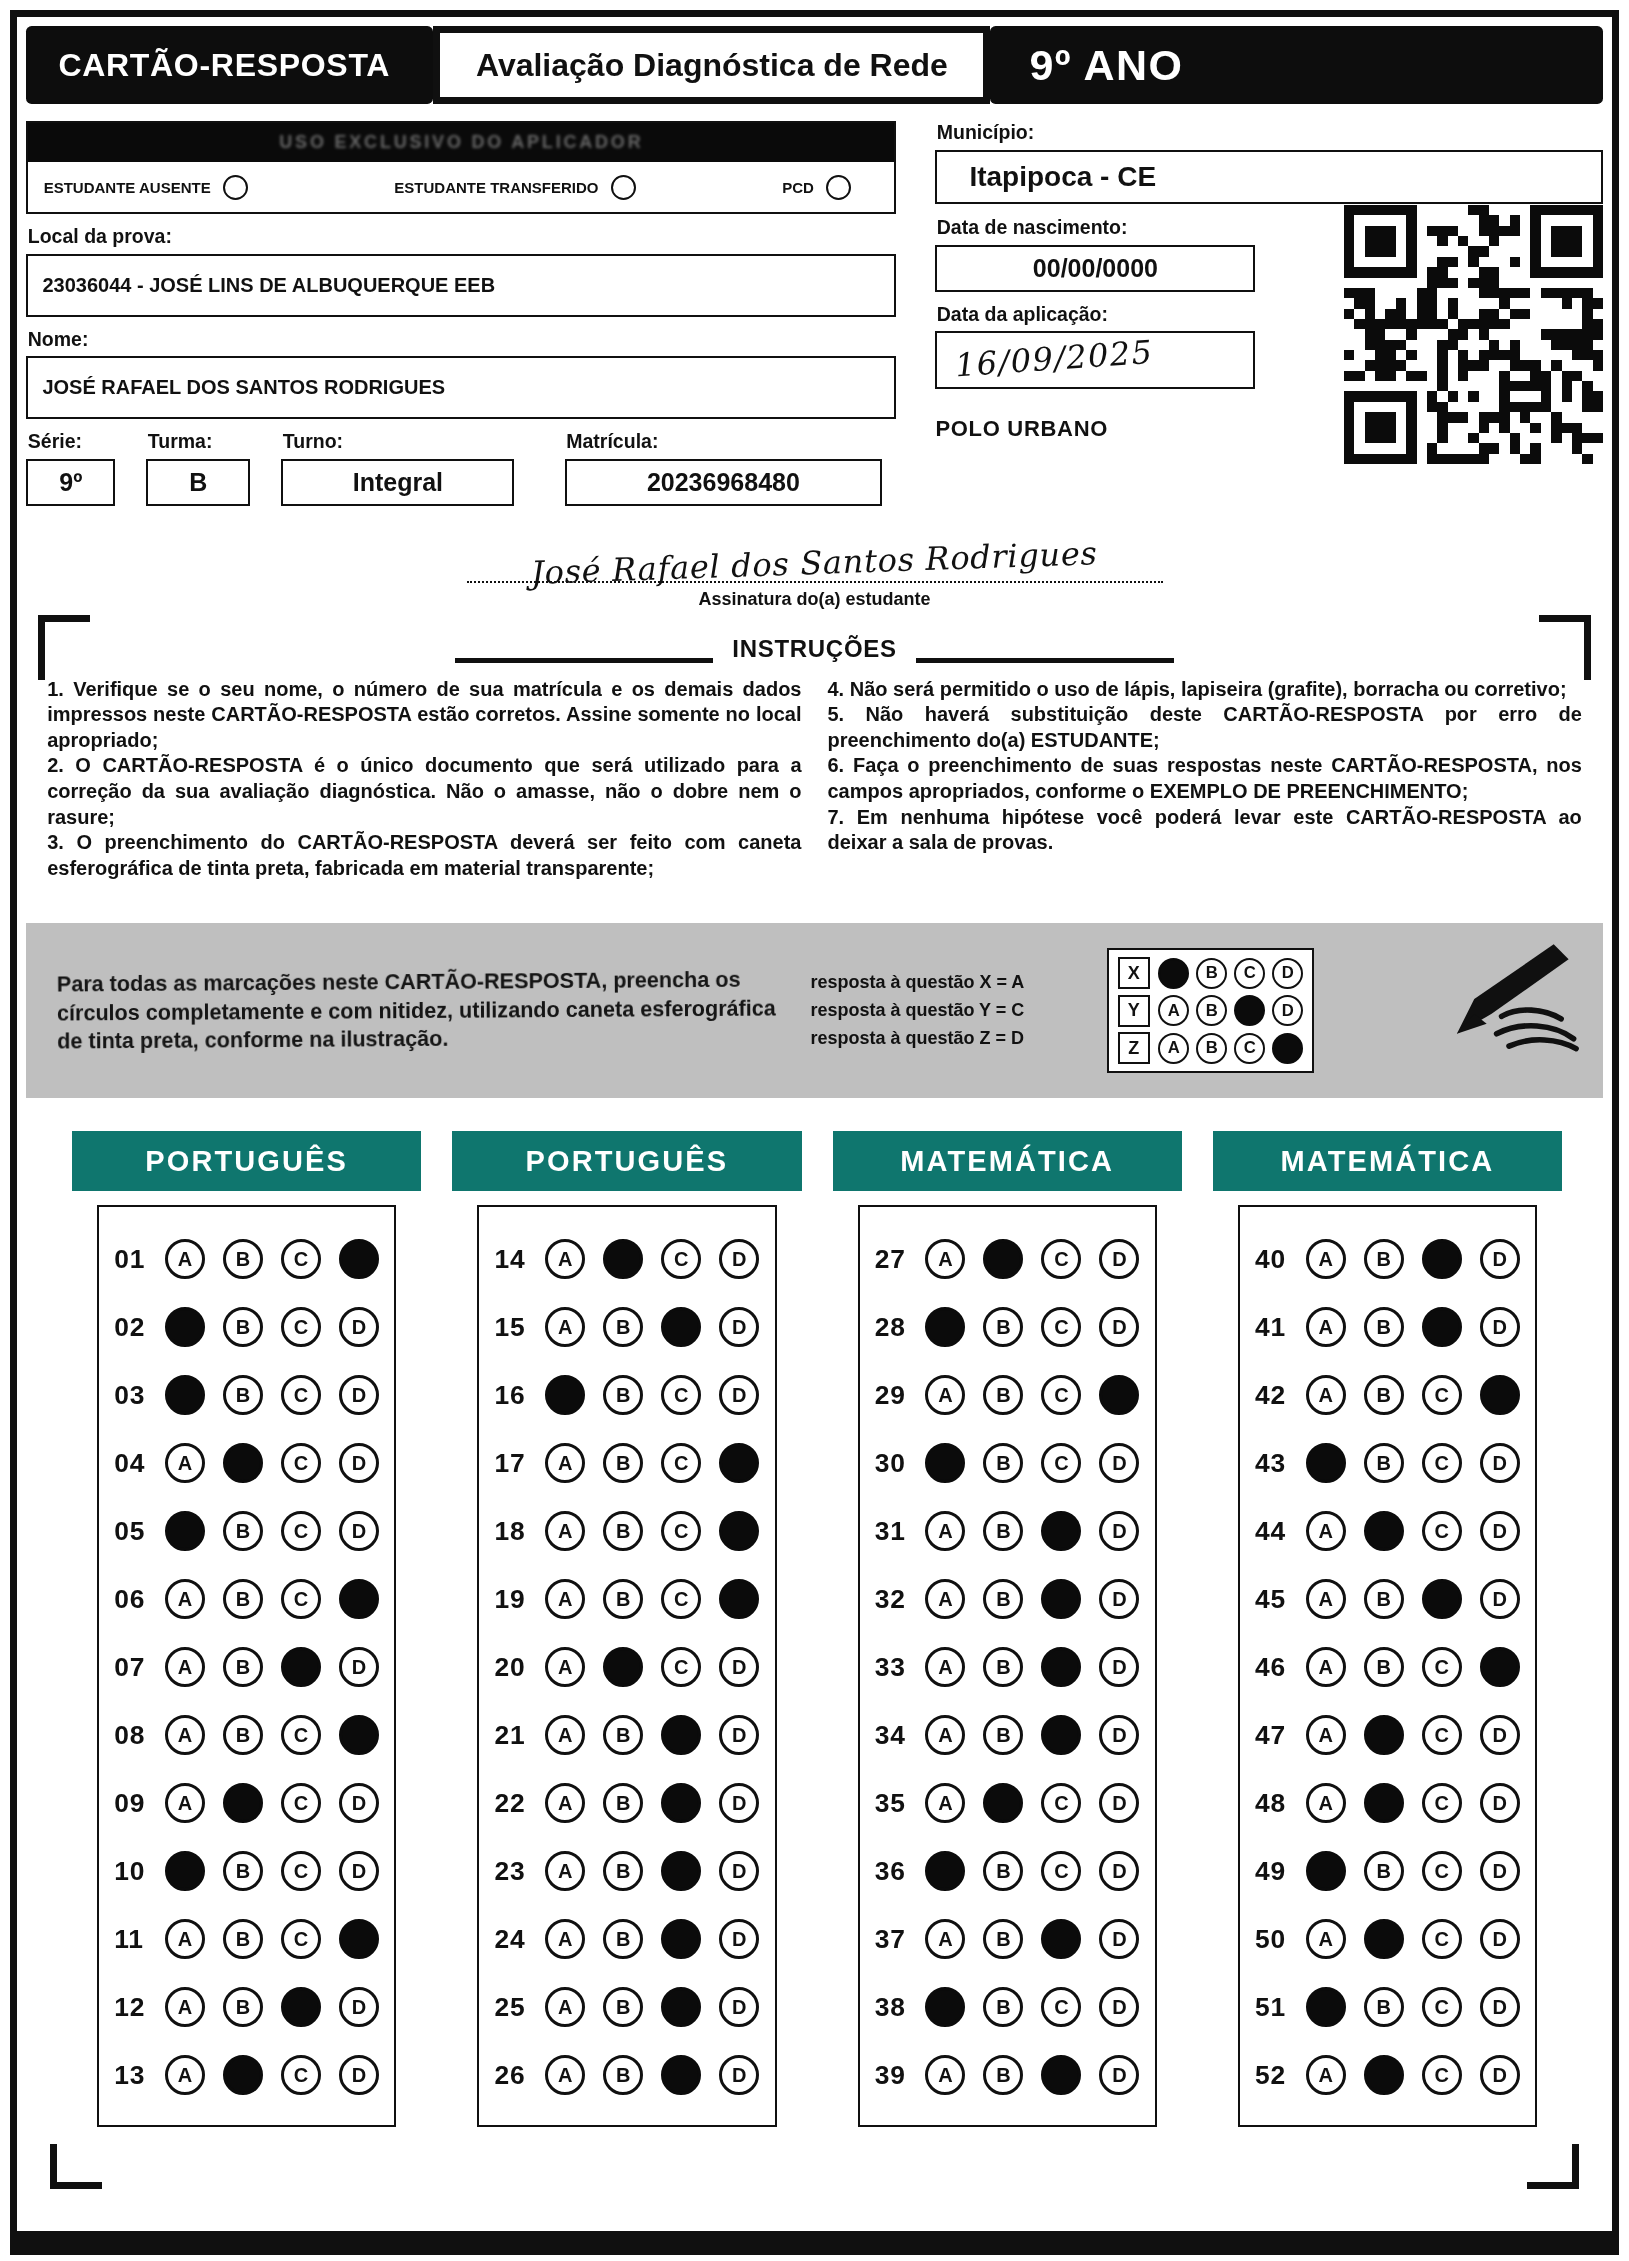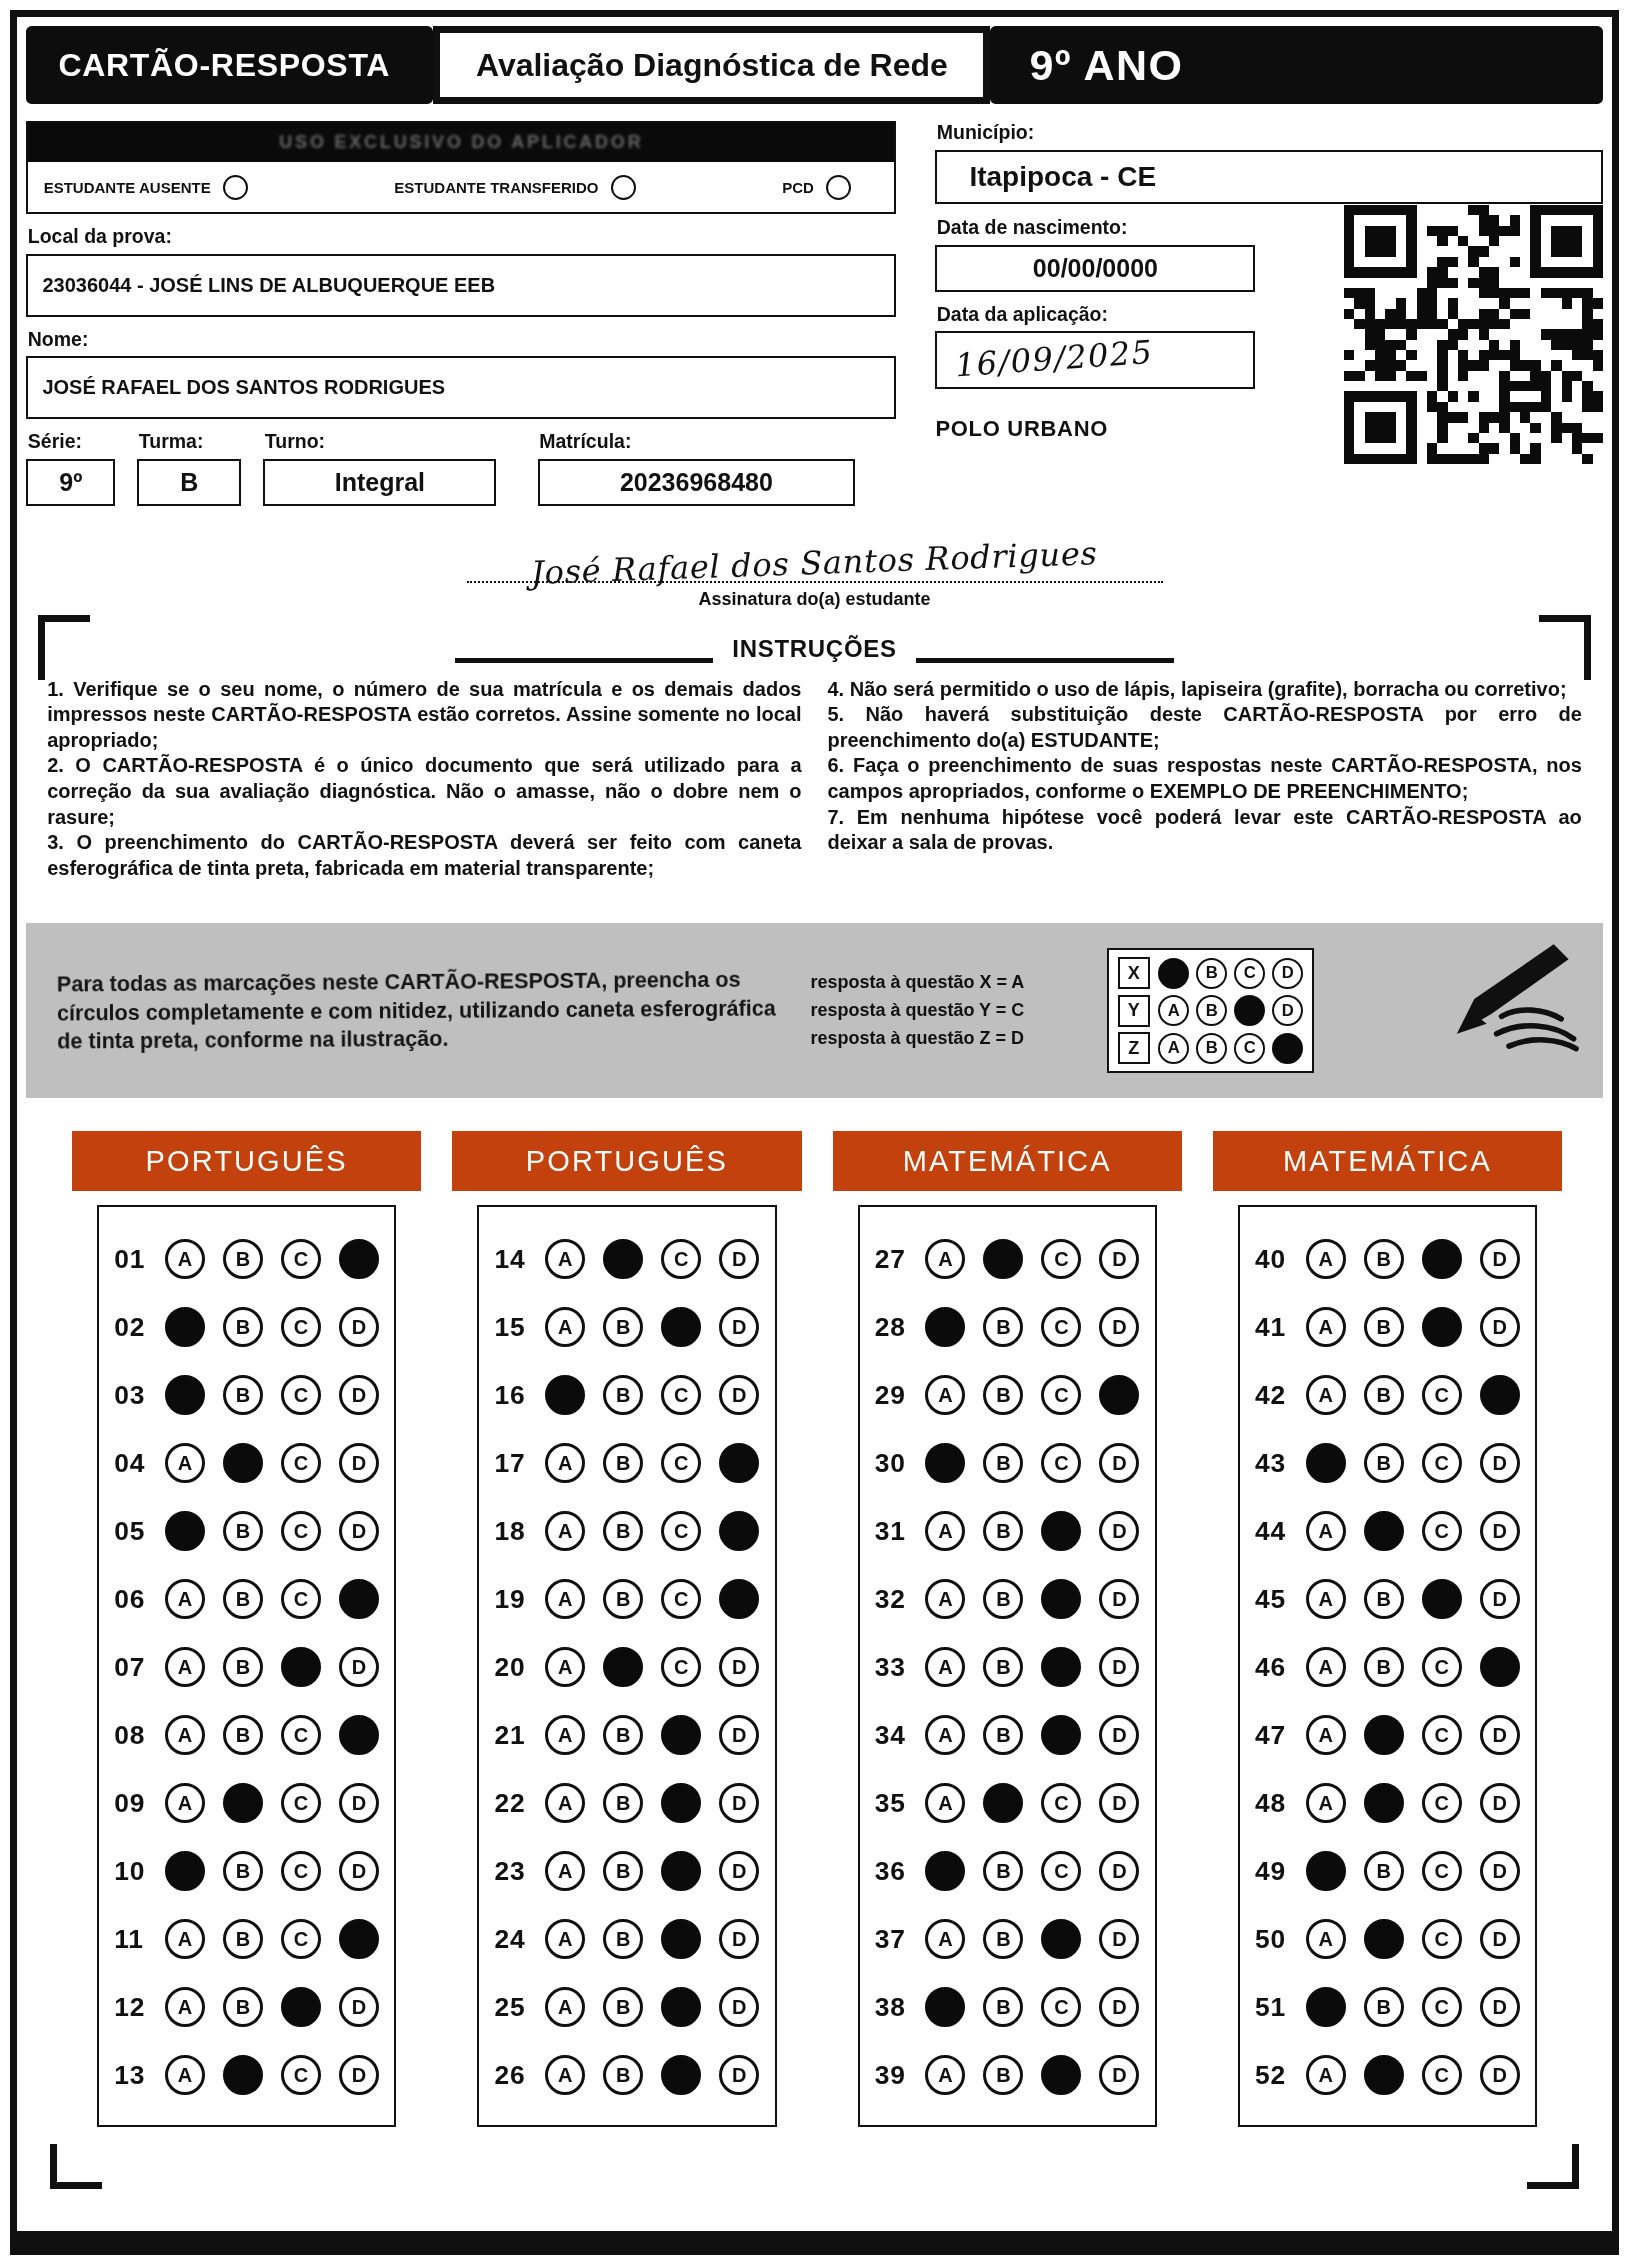--- a/index.html
+++ b/index.html
@@ -20,21 +20,21 @@
   .col-right{flex:1}
   .apl-box{border:2.8px solid #101010}
   .apl-bar{height:39px;background:#0a0a0a;display:flex;align-items:center;justify-content:center}
   .apl-bar span{color:#787878;font-weight:700;font-size:18px;letter-spacing:2.8px;filter:blur(1.7px);opacity:.85}
   .status-row{display:flex;justify-content:space-between;align-items:center;padding:12.5px 43px 12.5px 15.3px}
   .status-item{display:flex;align-items:center;gap:12.5px}
   .status-label{font-weight:700;font-size:15px}
   .status-circle{width:25px;height:25px;border:2.8px solid #101010;border-radius:50%;flex:none}
   .f-label{font-weight:700;font-size:19.5px;margin:11px 0 5.6px 1.4px}
   .f-box{border:2.8px solid #101010;height:63px;display:flex;align-items:center;padding-left:14px;font-weight:700;font-size:20px;background:#fff}
-  .small-row{display:flex;gap:22px;margin-top:1.4px}
+  .small-row{display:flex;gap:31px;margin-top:1.4px}
   .sm .f-label{margin-top:9.7px}
   .sm .f-box{justify-content:center;padding-left:0;font-size:25px;height:47px}
   .sm-serie{width:89px}.sm-turma{width:104px}.sm-turno{width:233px}.sm-matric{width:317px;margin-left:19.5px}
 
   .f-box.mun{font-size:28px;padding-left:32px;height:54px}
   .right-grid{display:flex;margin-top:1.4px}
   .right-stack{flex:0 0 334px}
   .f-box.date{width:320px;height:47px;justify-content:center;padding-left:0;font-size:25px}
   .f-box.apl-date{width:320px;height:58px;padding-left:18px;font-size:24px}
   .handwrite{font-family:"DejaVu Serif","Liberation Serif",serif;font-style:italic;font-size:32px;font-weight:500;transform:rotate(-4deg) translateY(-1.4px);display:inline-block;letter-spacing:1.4px}
@@ -72,21 +72,21 @@
   .ex-row{display:flex;align-items:center;gap:8.4px}
   .ex-label{width:32px;height:32px;border:2.1px solid #101010;background:#fff;display:flex;align-items:center;justify-content:center;font-weight:700;font-size:18px;flex:none}
   .ex-bubbles{display:flex;gap:7px}
   .bubble{width:31px;height:31px;border:2.8px solid #101010;border-radius:50%;display:flex;align-items:center;justify-content:center;font-weight:700;font-size:16.7px;background:#fff;flex:none;line-height:1}
   .bubble.filled{background:#0b0b0b;color:transparent;border-color:#0b0b0b}
   .pen-illu{position:absolute;right:16.7px;top:9.7px;width:149px;height:122px}
 
   
   .answers{display:flex;gap:31px;margin:33px 67px 0 72px}
   .ans-col{flex:1;min-width:0}
-  .ans-header{background:#c2410c;color:#fff;height:60px;display:flex;align-items:center;justify-content:center;font-weight:400;font-size:29px;letter-spacing:2.1px}
+  .ans-header{background:#0f766e;color:#fff;height:60px;display:flex;align-items:center;justify-content:center;font-weight:700;font-size:29px;letter-spacing:2.1px}
   .ans-box{margin:14px 25px 0;border:2.8px solid #101010;padding:18px 5.6px 15.3px 15.3px;background:#fff}
   .q-row{display:flex;align-items:center;height:68px}
   .q-num{width:45px;font-weight:700;font-size:26.4px;letter-spacing:0.7px;flex:none}
   .q-bubbles{display:flex;gap:18px;margin-left:5.6px}
   .q-bubbles .bubble{width:40px;height:40px;border-width:3.5px;font-size:20px}
 </style>
 <title>CARTÃO-RESPOSTA</title></head>
 <body>
 
 <div class="page">

